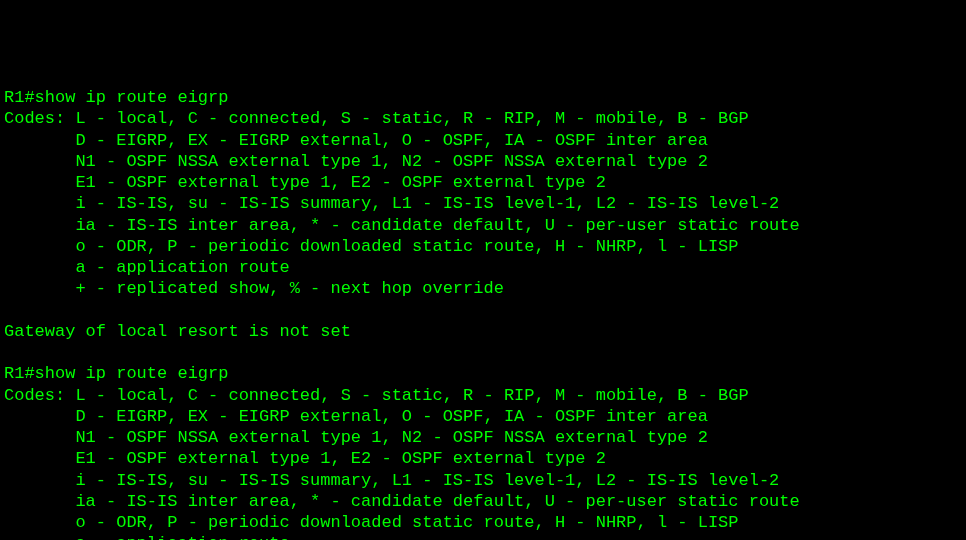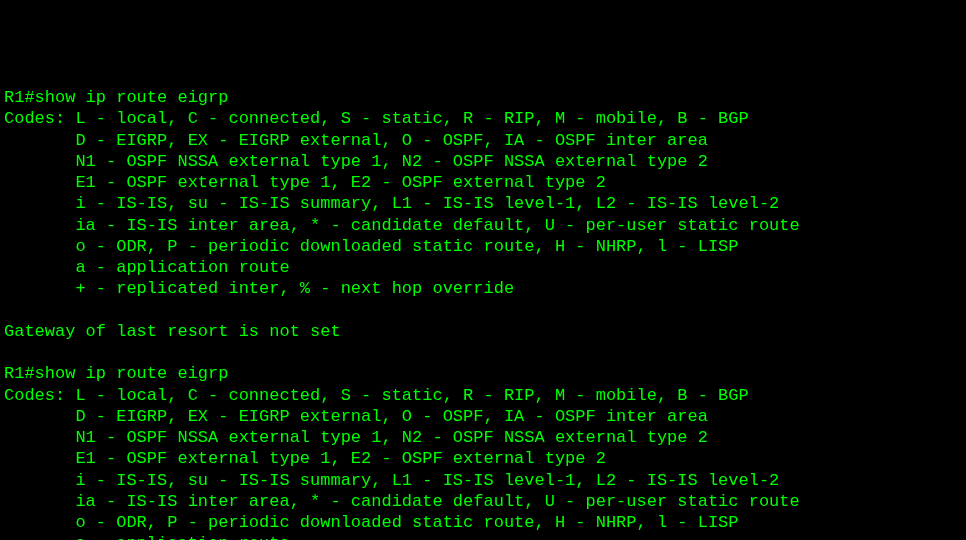--- a/index.html
+++ b/index.html
@@ -30,23 +30,23 @@
 
 <div class="terminal"><span>R1#show ip route eigrp</span>
 <span>Codes: L - local, C - connected, S - static, R - RIP, M - mobile, B - BGP</span>
 <span>       D - EIGRP, EX - EIGRP external, O - OSPF, IA - OSPF inter area</span>
 <span>       N1 - OSPF NSSA external type 1, N2 - OSPF NSSA external type 2</span>
 <span>       E1 - OSPF external type 1, E2 - OSPF external type 2</span>
 <span>       i - IS-IS, su - IS-IS summary, L1 - IS-IS level-1, L2 - IS-IS level-2</span>
 <span>       ia - IS-IS inter area, * - candidate default, U - per-user static route</span>
 <span>       o - ODR, P - periodic downloaded static route, H - NHRP, l - LISP</span>
 <span>       a - application route</span>
-<span>       + - replicated inter, % - next hop override</span>
+<span>       + - replicated show, % - next hop override</span>
 <span></span>
-<span>Gateway of last resort is not set</span>
+<span>Gateway of local resort is not set</span>
 <span></span>
 <span>R1#show ip route eigrp</span>
 <span>Codes: L - local, C - connected, S - static, R - RIP, M - mobile, B - BGP</span>
 <span>       D - EIGRP, EX - EIGRP external, O - OSPF, IA - OSPF inter area</span>
 <span>       N1 - OSPF NSSA external type 1, N2 - OSPF NSSA external type 2</span>
 <span>       E1 - OSPF external type 1, E2 - OSPF external type 2</span>
 <span>       i - IS-IS, su - IS-IS summary, L1 - IS-IS level-1, L2 - IS-IS level-2</span>
 <span>       ia - IS-IS inter area, * - candidate default, U - per-user static route</span>
 <span>       o - ODR, P - periodic downloaded static route, H - NHRP, l - LISP</span>
 <span>       a - application route</span>

